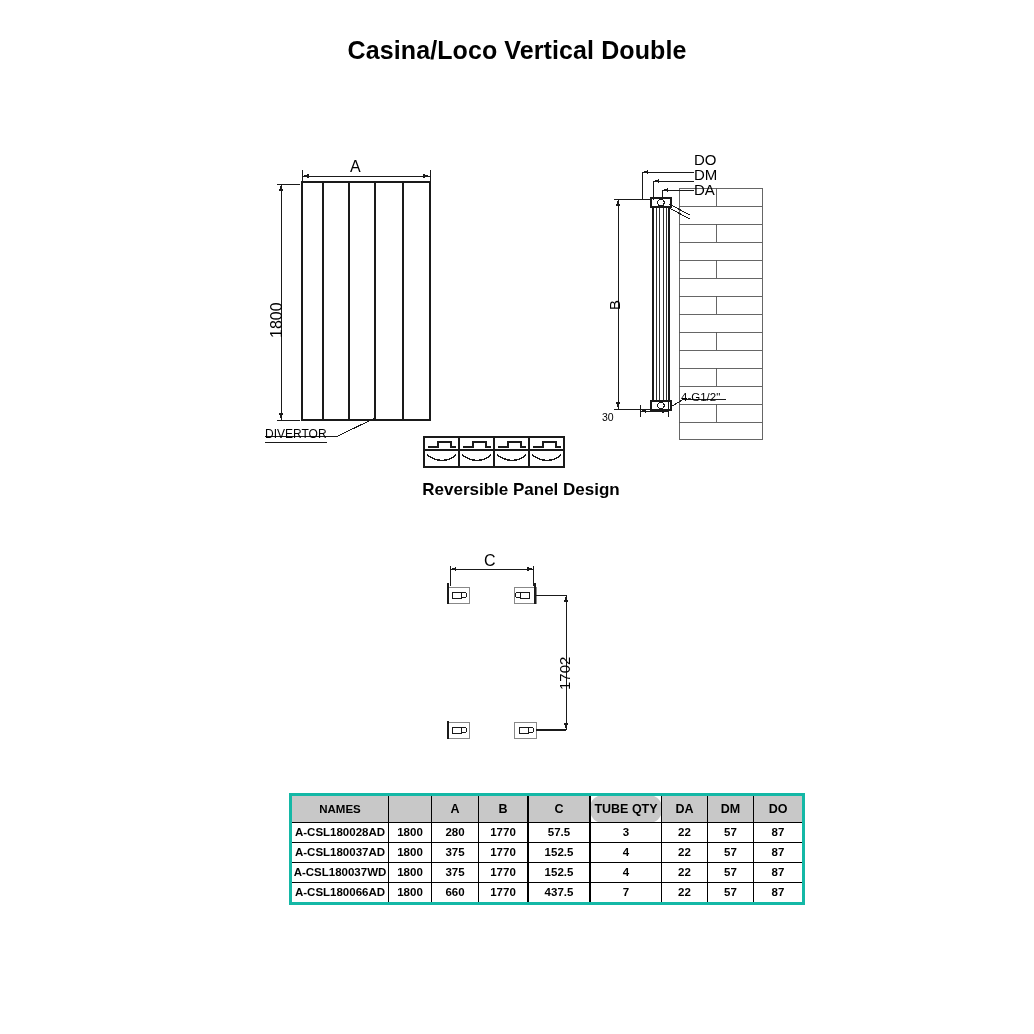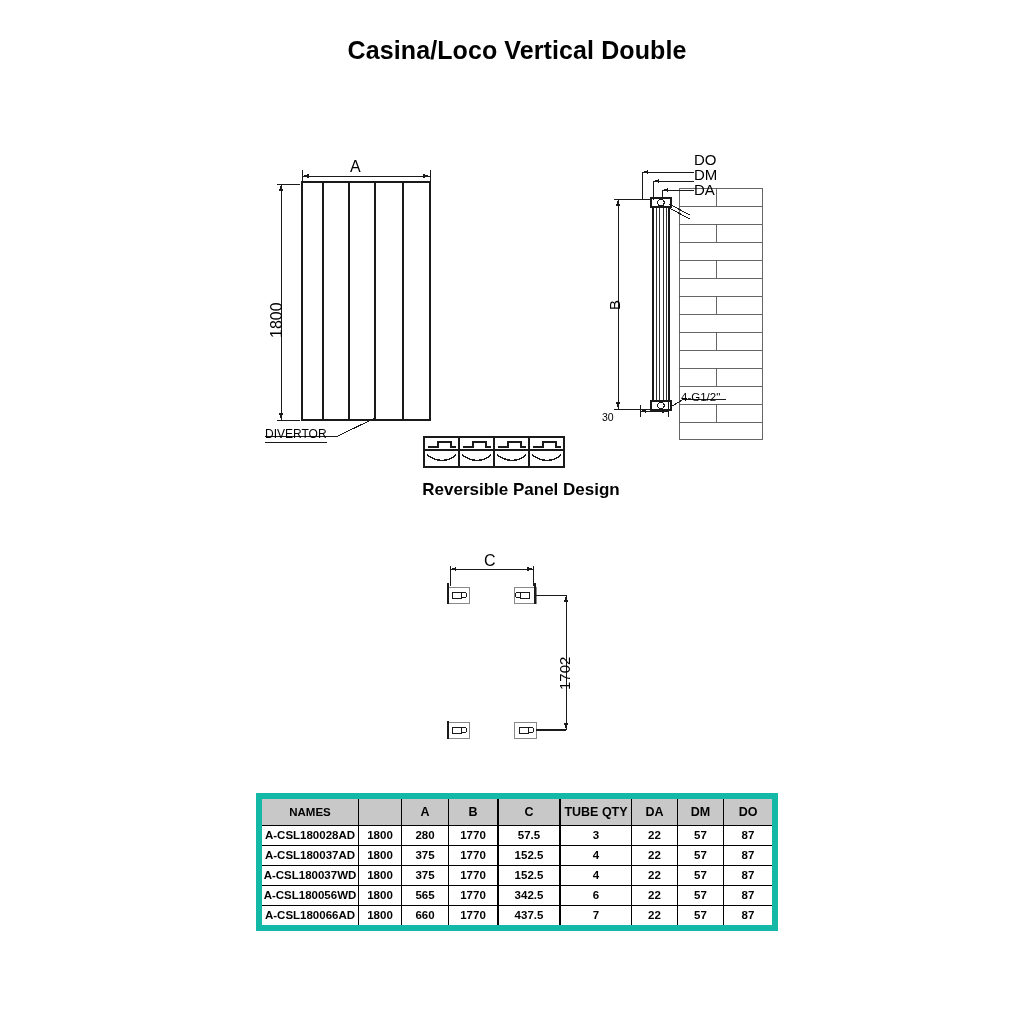--- a/index.html
+++ b/index.html
@@ -92,27 +92,27 @@
   .spec-table td.names-cell,
   .spec-table th.names-cell {
     width: 96px;
     font-size: 11.5px;
   }
   .spec-table td.blank-col,
   .spec-table th.blank-col { width: 42px; }
   .spec-table td.col-a, .spec-table th.col-a { width: 46px; }
   .spec-table td.col-b, .spec-table th.col-b { width: 48px; }
   .spec-table td.col-c, .spec-table th.col-c { width: 60px; }
-  .spec-table td.col-tube, .spec-table th.col-tube { width: 70px; }
+  .spec-table td.col-tube, .spec-table th.col-tube { width: 70px; border-radius: 13px; }
   .spec-table td.col-da, .spec-table th.col-da { width: 45px; }
   .spec-table td.col-dm, .spec-table th.col-dm { width: 45px; }
   .spec-table td.col-do, .spec-table th.col-do { width: 48px; }
 
   
-  .spec-table { border: 6px solid #14b8a6; }
+  .spec-table { border: 3px solid #14b8a6; margin-left: 33px; }
   .sep-left { border-left: 2px solid #000 !important; }
 </style>
 </head>
 <body>
 
 <div id="page">
 
   <div class="page-title">Casina/Loco Vertical Double</div>
 
   <div class="subtitle">Reversible Panel Design</div>
@@ -359,31 +359,20 @@
           <td class="blank-col">1800</td>
           <td class="col-a">375</td>
           <td class="col-b">1770</td>
           <td class="col-c sep-left">152.5</td>
           <td class="col-tube sep-left">4</td>
           <td class="col-da">22</td>
           <td class="col-dm">57</td>
           <td class="col-do">87</td>
         </tr>
         <tr>
-          <td class="names-cell">A-CSL180056WD</td>
-          <td class="blank-col">1800</td>
-          <td class="col-a">565</td>
-          <td class="col-b">1770</td>
-          <td class="col-c sep-left">342.5</td>
-          <td class="col-tube sep-left">6</td>
-          <td class="col-da">22</td>
-          <td class="col-dm">57</td>
-          <td class="col-do">87</td>
-        </tr>
-        <tr>
           <td class="names-cell">A-CSL180066AD</td>
           <td class="blank-col">1800</td>
           <td class="col-a">660</td>
           <td class="col-b">1770</td>
           <td class="col-c sep-left">437.5</td>
           <td class="col-tube sep-left">7</td>
           <td class="col-da">22</td>
           <td class="col-dm">57</td>
           <td class="col-do">87</td>
         </tr>

